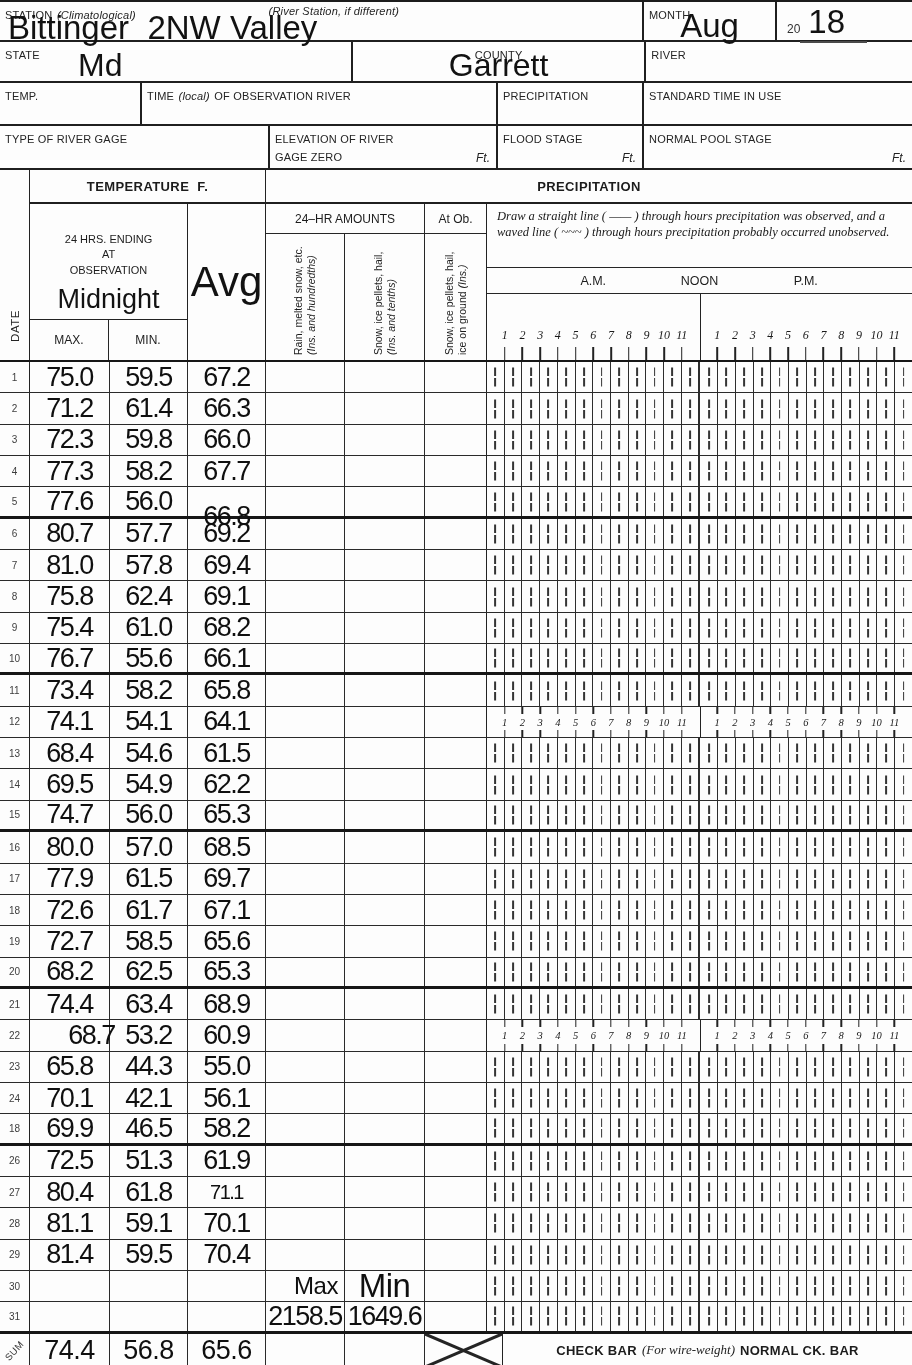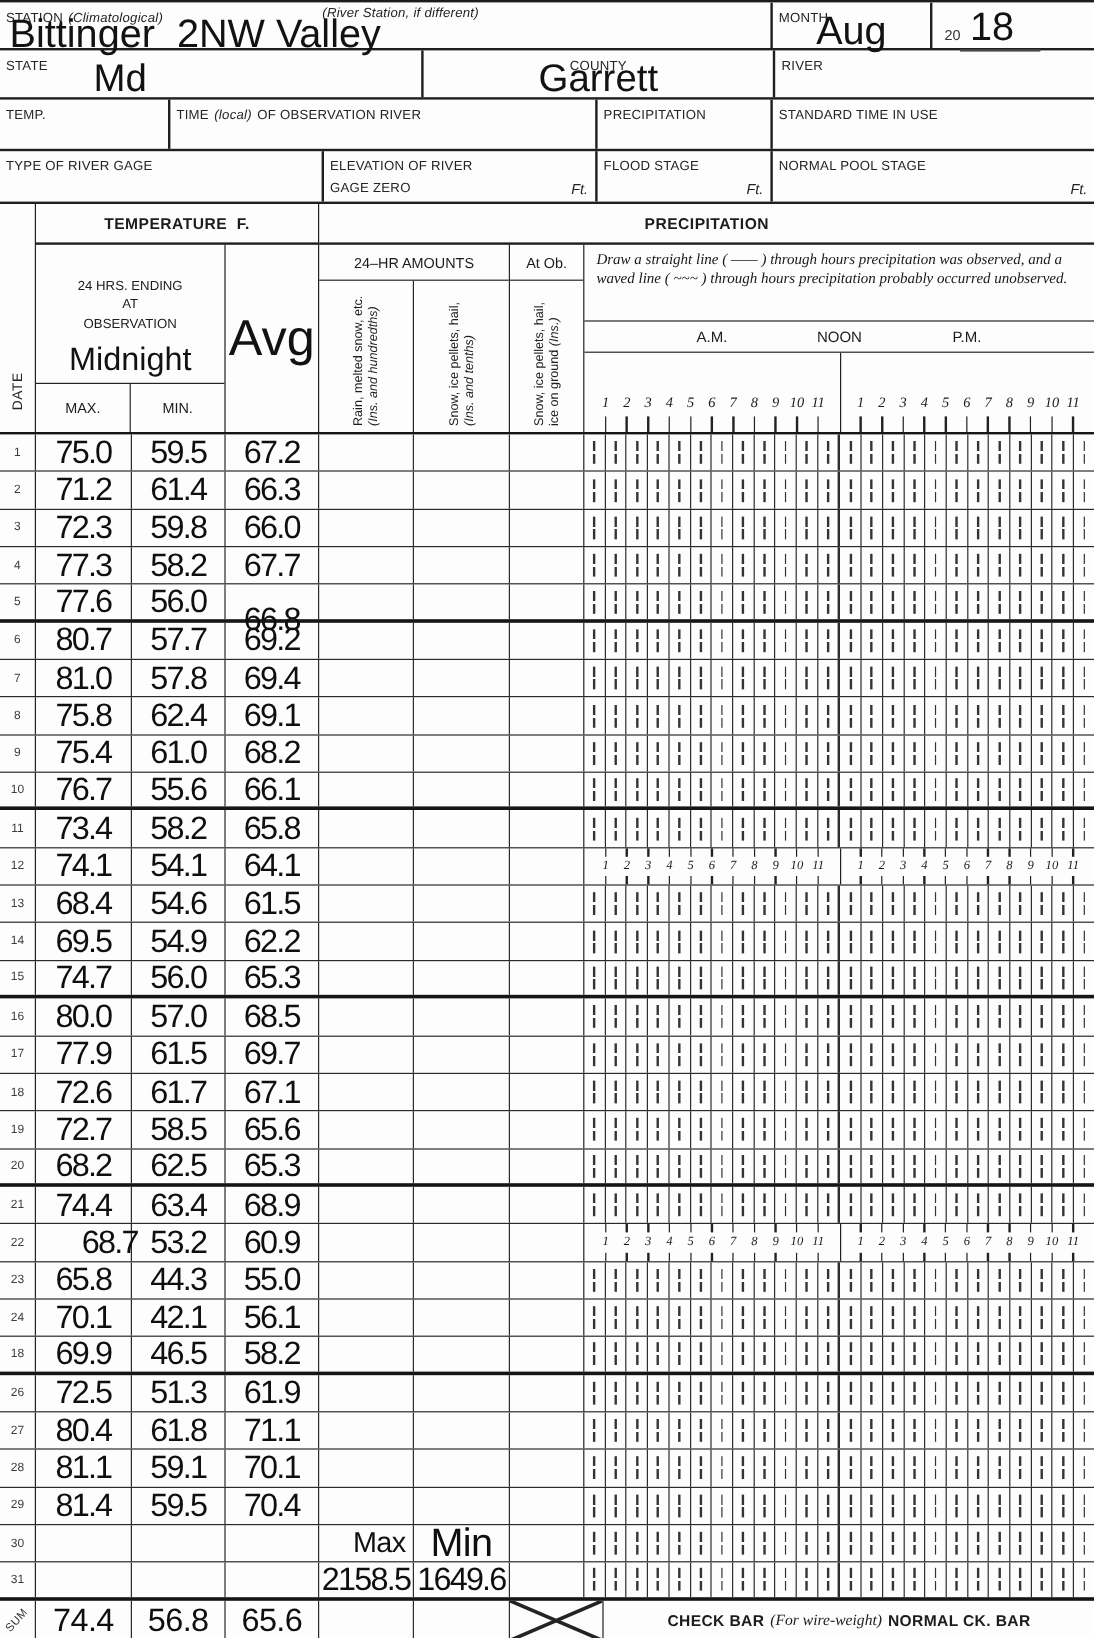--- a/index.html
+++ b/index.html
@@ -2581,21 +2581,21 @@
       </div>
       <div class="row">
         <div class="c date">27</div>
         <div class="c max">
           <span class="val" style="font-size: 27px; letter-spacing: -1.5px;">80.4</span>
         </div>
         <div class="c min">
           <span class="val" style="font-size: 27px; letter-spacing: -1.5px;">61.8</span>
         </div>
         <div class="c avg">
-          <span class="val" style="font-size: 27px; letter-spacing: -1.5px; text-align: right;">71.1</span>
+          <span class="val" style="font-size: 20px; letter-spacing: -1.5px; text-align: right;">71.1</span>
         </div>
         <div class="c rain"></div>
         <div class="c snow"></div>
         <div class="c atob"></div>
         <div class="hgrid">
           <div class="hcell">
             <div class="tick"></div>
           </div>
           <div class="hcell">
             <div class="tick"></div>

